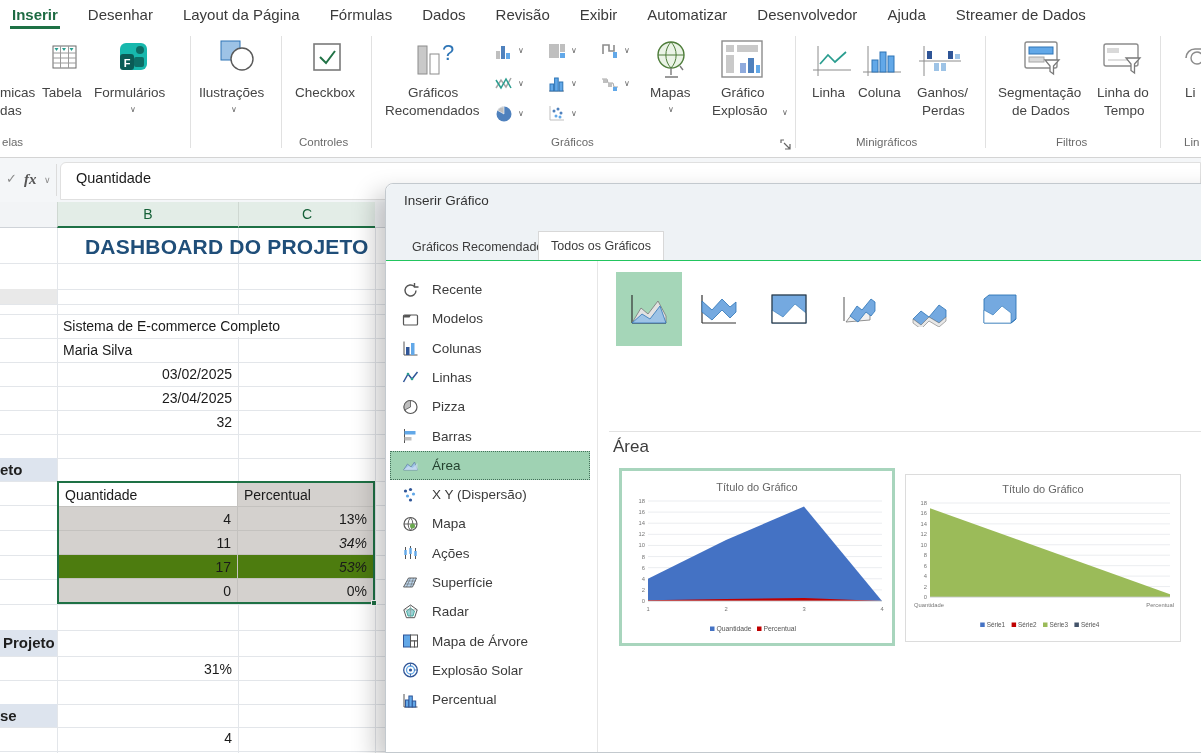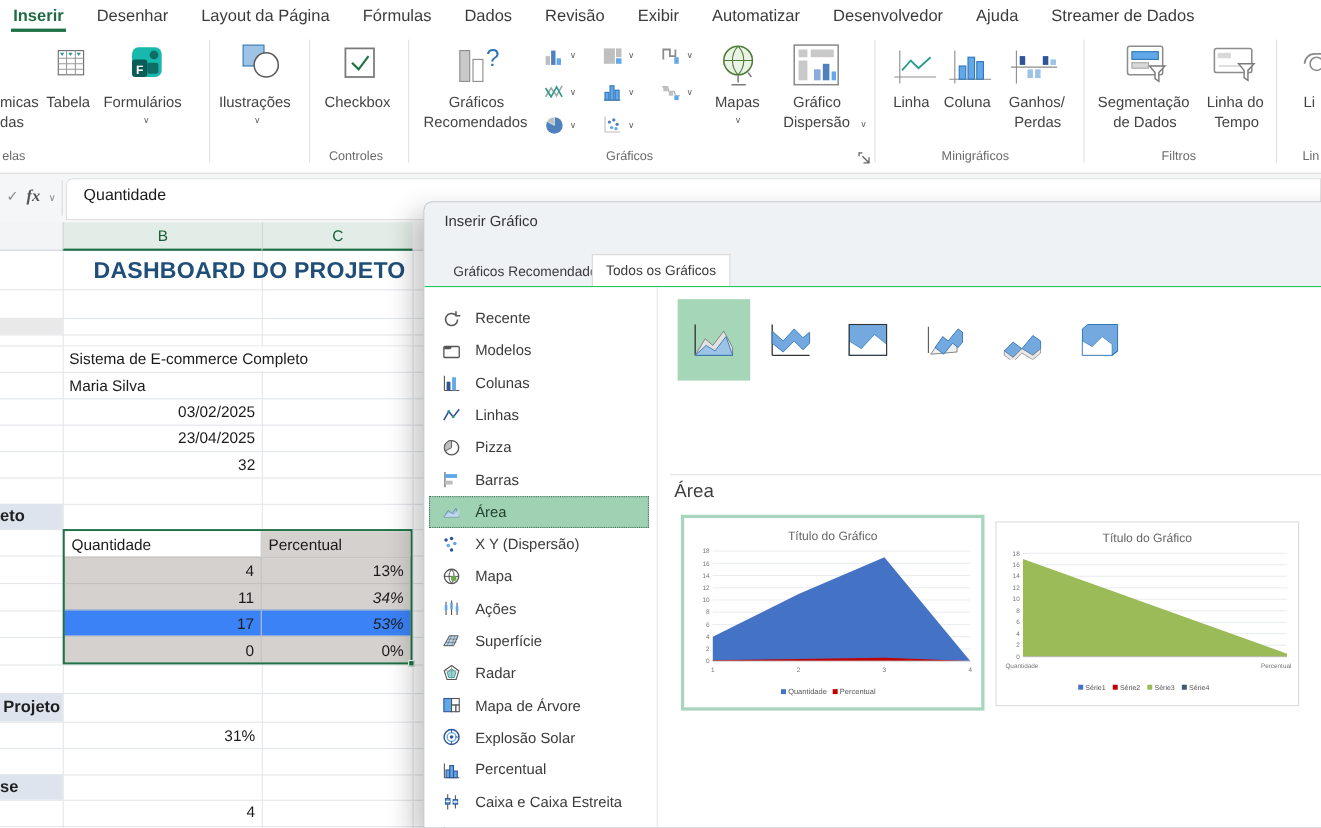--- a/index.html
+++ b/index.html
@@ -257,21 +257,21 @@
         <rect x="4" y="3" width="40" height="36" fill="#fff" stroke="#8c8c8c" stroke-width="1.4"></rect>
         <rect x="8" y="7" width="8" height="7" fill="#c9c9c9"></rect>
         <rect x="19" y="7" width="21" height="7" fill="#c9c9c9"></rect>
         <rect x="8" y="17" width="8" height="18" fill="#c9c9c9"></rect>
         <rect x="22" y="25" width="6" height="10" fill="#8faadc"></rect>
         <rect x="30" y="20" width="6" height="15" fill="#4f81bd"></rect>
         <rect x="38" y="27" width="4" height="8" fill="#62a8e8"></rect>
       </svg>
     </div>
     <div class="rlabel" style="left:721px;top:55px">Gráfico</div>
-    <div class="rlabel" style="left:712px;top:73px">Dispersão</div>
+    <div class="rlabel" style="left:712px;top:73px">Explosão</div>
     <span class="chev" style="position:absolute;left:782px;top:79px">∨</span>
 
     <div class="rgroup" style="left:551px;top:106px">Gráficos</div>
     <div class="ricon" style="left:780px;top:106px">
       <svg width="11" height="11" viewBox="0 0 11 11">
         <path d="M1 4V1h3 M4 4l6 6 M10 5v5H5" fill="none" stroke="#666" stroke-width="1.2"></path>
       </svg>
     </div>
 
     <div class="rdiv" style="left:795px"></div>
@@ -408,21 +408,21 @@
           <div class="tc cc" style="background: rgb(212, 209, 206);">Percentual</div>
         </div>
         <div class="trow" style="background: rgb(212, 209, 206); border-top: 1px solid rgb(196, 194, 191);">
           <div class="tc cb" style="justify-content: flex-end;">4</div>
           <div class="tc cc" style="justify-content: flex-end;">13%</div>
         </div>
         <div class="trow" style="background: rgb(212, 209, 206); border-top: 1px solid rgb(196, 194, 191);">
           <div class="tc cb" style="justify-content: flex-end;">11</div>
           <div class="tc cc" style="justify-content: flex-end; font-style: italic;">34%</div>
         </div>
-        <div class="trow" style="background: #3b82f6; border-top: 1px solid rgb(196, 194, 191);">
+        <div class="trow" style="background: #4d7c0f; border-top: 1px solid rgb(196, 194, 191);">
           <div class="tc cb" style="justify-content: flex-end;">17</div>
           <div class="tc cc" style="justify-content: flex-end; font-style: italic;">53%</div>
         </div>
         <div class="trow" style="background: rgb(212, 209, 206); border-top: 1px solid rgb(196, 194, 191);">
           <div class="tc cb" style="justify-content: flex-end;">0</div>
           <div class="tc cc" style="justify-content: flex-end;">0%</div>
         </div>
       </div>
 
     <div class="band" style="top:428px;height:26px"></div>
@@ -560,29 +560,20 @@
             <span>Explosão Solar</span>
           </div>
           <div class="sitem" style="top: 424.2px;">
             <svg width="17" height="16" viewBox="0 0 16 16">
               <path d="M1.5 15V2M1.5 15H15" stroke="#555"></path>
               <rect x="3" y="8" width="3.4" height="7" fill="#62a8e8" stroke="#2f5597"></rect>
               <rect x="6.4" y="4" width="3.4" height="11" fill="#62a8e8" stroke="#2f5597"></rect>
               <rect x="9.8" y="9" width="3.4" height="6" fill="#62a8e8" stroke="#2f5597"></rect>
             </svg>
             <span>Percentual</span>
-          </div>
-          <div class="sitem" style="top: 453.5px;">
-            <svg width="17" height="16" viewBox="0 0 16 16">
-              <path d="M4.5 1v14M11.5 2v12" stroke="#555"></path>
-              <rect x="2.5" y="5" width="4" height="5" fill="#62a8e8" stroke="#2f5597"></rect>
-              <rect x="9.5" y="6" width="4" height="4" fill="#62a8e8" stroke="#2f5597"></rect>
-              <path d="M2.5 7.5h4M9.5 8h4" stroke="#fff"></path>
-            </svg>
-            <span>Caixa e Caixa Estreita</span>
           </div>
           <div class="sitem" style="top: 482.8px;">
             <svg width="17" height="16" viewBox="0 0 16 16">
               <path d="M1.5 15V2M1.5 15H15" stroke="#555"></path>
               <rect x="3" y="3" width="3" height="12" fill="#8c8c8c"></rect>
               <rect x="7" y="3" width="3" height="5" fill="#62a8e8"></rect>
               <rect x="11" y="6" width="3" height="9" fill="#8c8c8c"></rect>
             </svg>
             <span>Cascata</span>
           </div>

